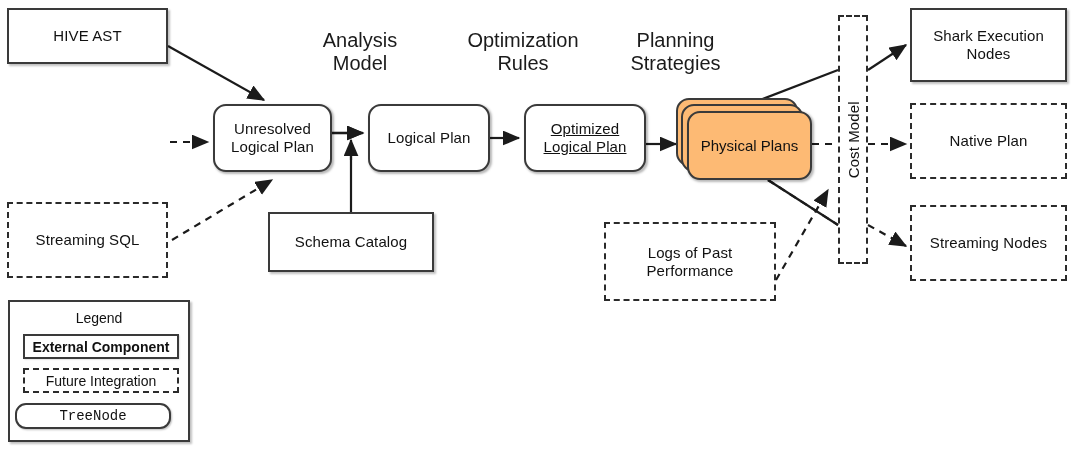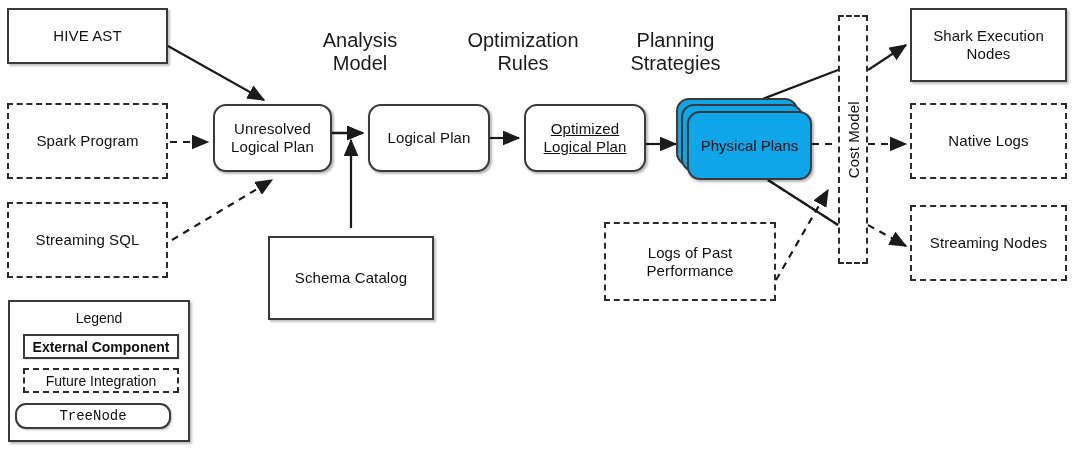--- a/index.html
+++ b/index.html
@@ -47,21 +47,21 @@
     box-shadow:1.6px 1.6px 2.2px rgba(0,0,0,.28);
   }
 
   
   .stack-wrap{position:absolute;z-index:6;}
   .stack-layer{
     position:absolute;
     box-sizing:border-box;
     border:2.2px solid #3a3a3a;
     border-radius:13px;
-    background:#0ea5e9;
+    background:#fdba74;
   }
   .stack-front{
     box-shadow:1.8px 1.8px 2.4px rgba(0,0,0,.28);
     display:flex;align-items:center;justify-content:center;
     font-size:15px;color:#111111;
   }
 
   
   .phase-label{
     position:absolute;
@@ -166,53 +166,52 @@
 Model</div>
 
   <div class="phase-label" style="left:448px;top:29px;width:150px;">Optimization
 Rules</div>
 
   <div class="phase-label" style="left:608px;top:29px;width:135px;">Planning
 Strategies</div>
 
   <div class="node solid-box" style="left:7px;top:8px;width:161px;height:56px;">HIVE AST</div>
 
-  <div class="node dashed-box" style="left:7px;top:103px;width:161px;height:76px;">Spark Program</div>
 
   <div class="node dashed-box" style="left:7px;top:202px;width:161px;height:76px;">Streaming SQL</div>
 
   <div class="node tree-node" style="left:213px;top:104px;width:119px;height:68px;">Unresolved
 Logical Plan</div>
 
   <div class="node tree-node" style="left:368px;top:104px;width:122px;height:68px;">Logical Plan</div>
 
   <div class="node tree-node" style="left:524px;top:104px;width:122px;height:68px;text-decoration:underline;">Optimized
 Logical Plan</div>
 
   <div class="stack-wrap" style="left:676px;top:98px;width:140px;height:88px;">
     <div class="stack-layer" style="left:0px;top:0px;width:122px;height:68px;"></div>
     <div class="stack-layer" style="left:5px;top:6px;width:122px;height:68px;"></div>
     <div class="stack-layer stack-front" style="left:11px;top:13px;width:125px;height:69px;">
       <span>Physical Plans</span>
     </div>
   </div>
 
-  <div class="node solid-box" style="left:268px;top:236px;width:166px;height:84px;">Schema Catalog</div>
+  <div class="node solid-box" style="left:268px;top:212px;width:166px;height:60px;">Schema Catalog</div>
 
   <div class="node dashed-box" style="left:604px;top:222px;width:172px;height:79px;">Logs of Past
 Performance</div>
 
   <div class="node dashed-box" style="left:838px;top:15px;width:30px;height:249px;">
     <span class="vert-text">Cost Model</span>
   </div>
 
   <div class="node solid-box" style="left:910px;top:8px;width:157px;height:74px;">Shark Execution
 Nodes</div>
 
-  <div class="node dashed-box" style="left:910px;top:103px;width:157px;height:76px;">Native Logs</div>
+  <div class="node dashed-box" style="left:910px;top:103px;width:157px;height:76px;">Native Plan</div>
 
   <div class="node dashed-box" style="left:910px;top:205px;width:157px;height:76px;">Streaming Nodes</div>
 
   <div class="legend-box" style="left:8px;top:300px;width:182px;height:142px;">
 
     <div class="legend-title" style="top:8px;">Legend</div>
 
     <div class="legend-item legend-solid" style="left:13px;top:32px;width:156px;height:25px;font-weight:bold;">External Component</div>
 
     <div class="legend-item legend-dashed" style="left:13px;top:66px;width:156px;height:25px;">Future Integration</div>

